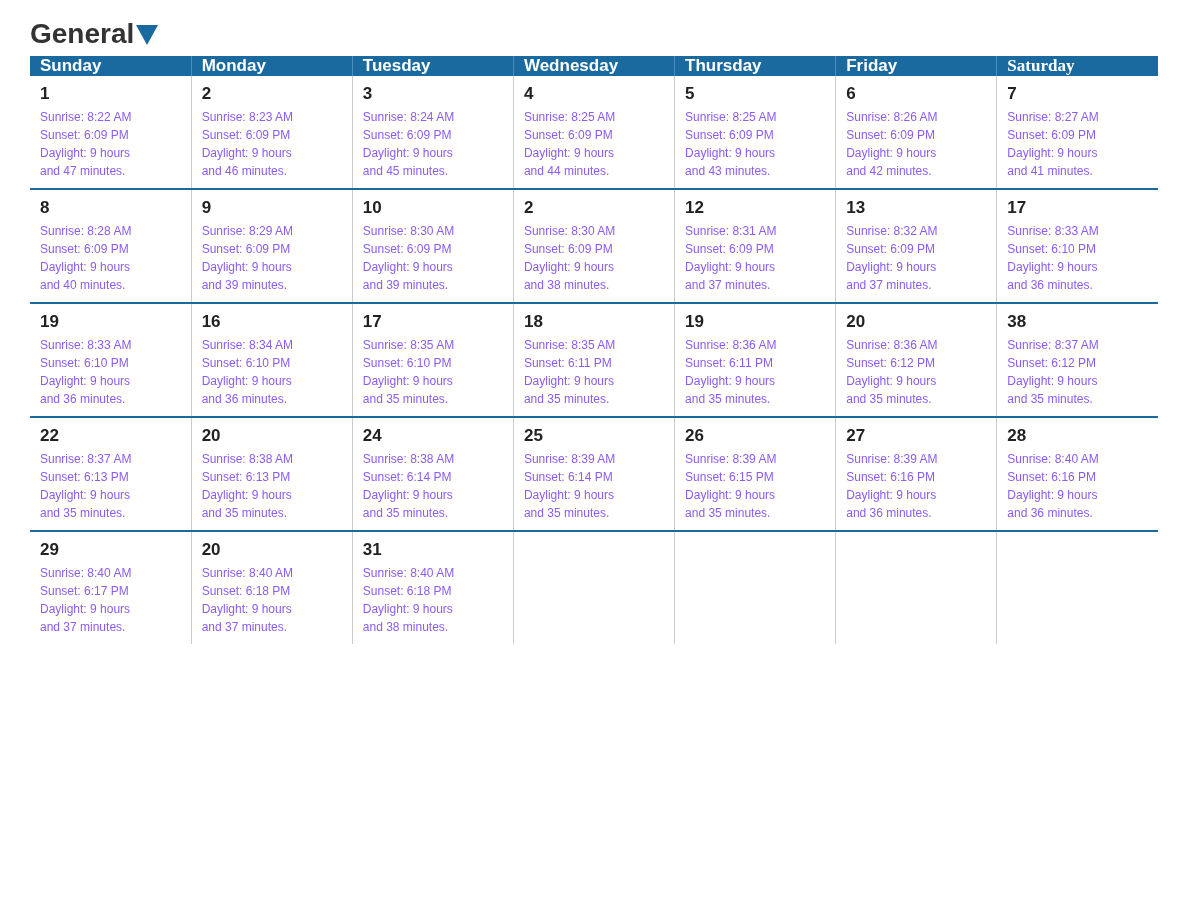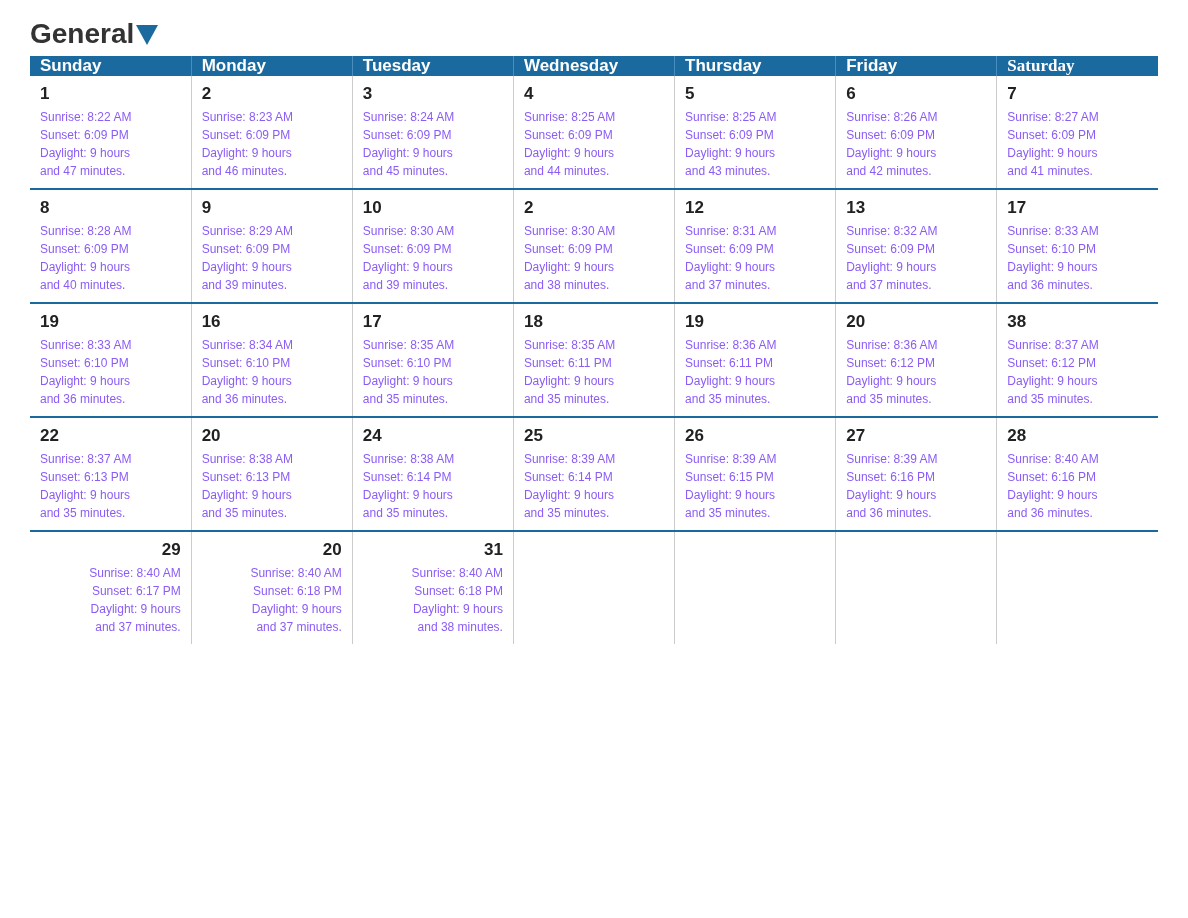--- a/index.html
+++ b/index.html
@@ -73,21 +73,20 @@
       border-bottom: 2px solid #1a6aa0;
       font-size: 13.5px;
       color: #333;
       width: 14.28%;
     }
     tbody td:last-child {
       border-right: none;
     }
     tbody tr:last-child td {
       border-bottom: none;
-      text-align: right;
     }
     .day-num {
       font-size: 17px;
       font-weight: bold;
       color: #222;
       display: block;
       margin-bottom: 4px;
     }
     .day-info {
       font-size: 12px;

